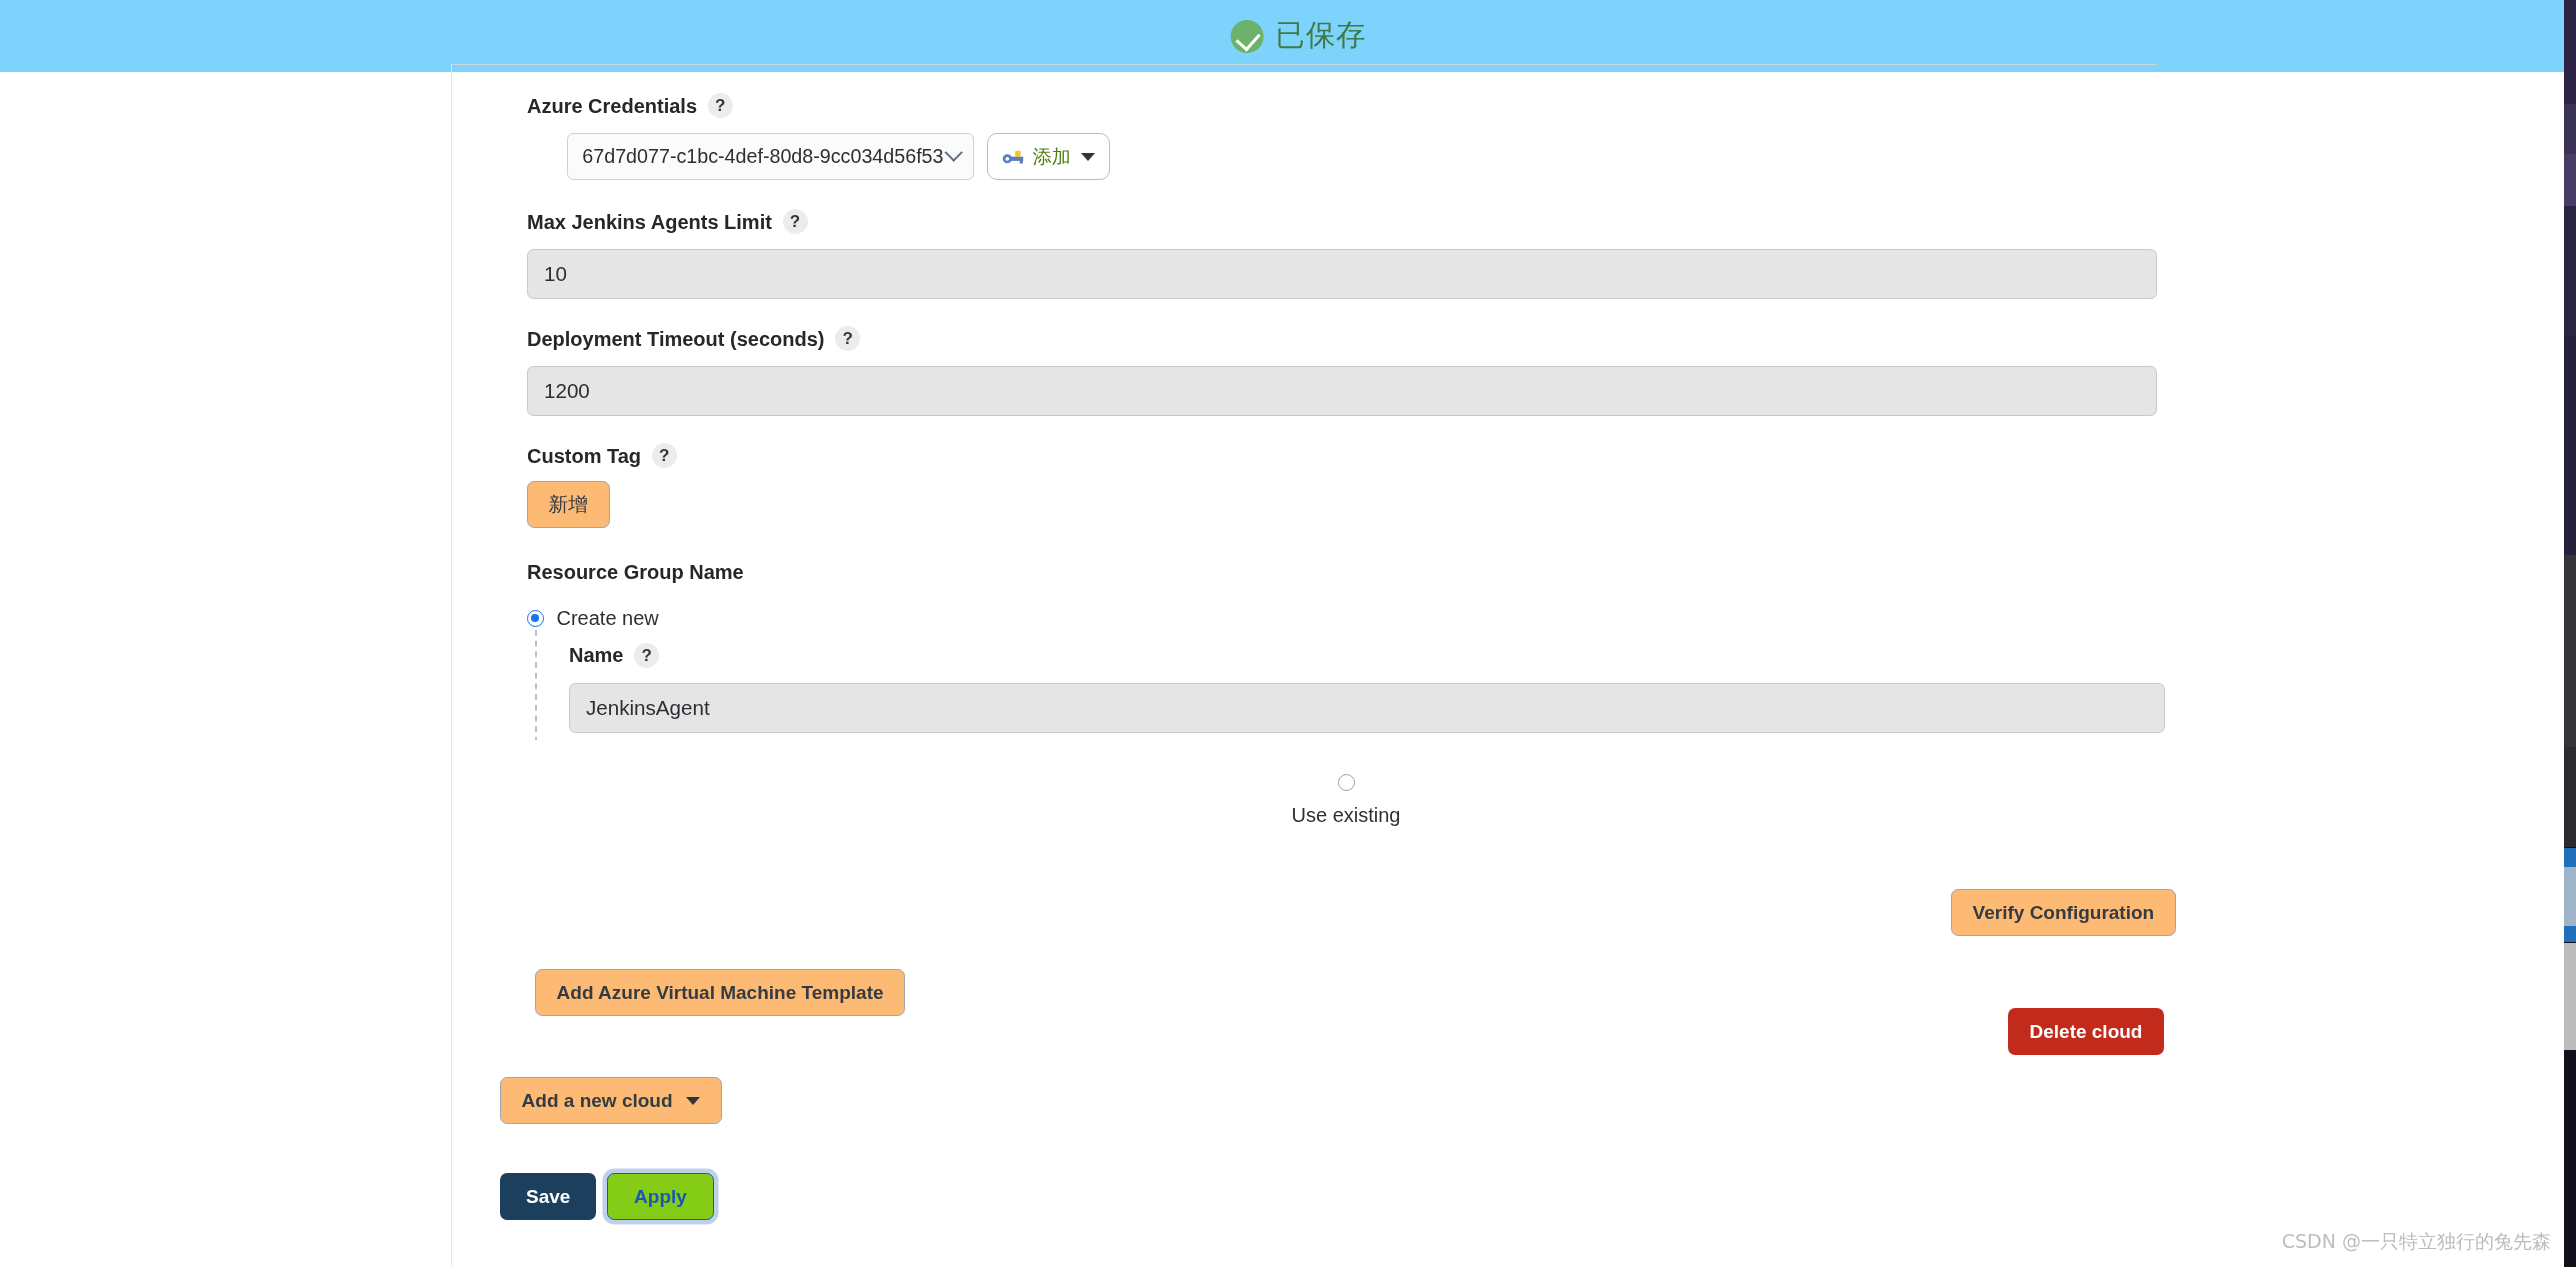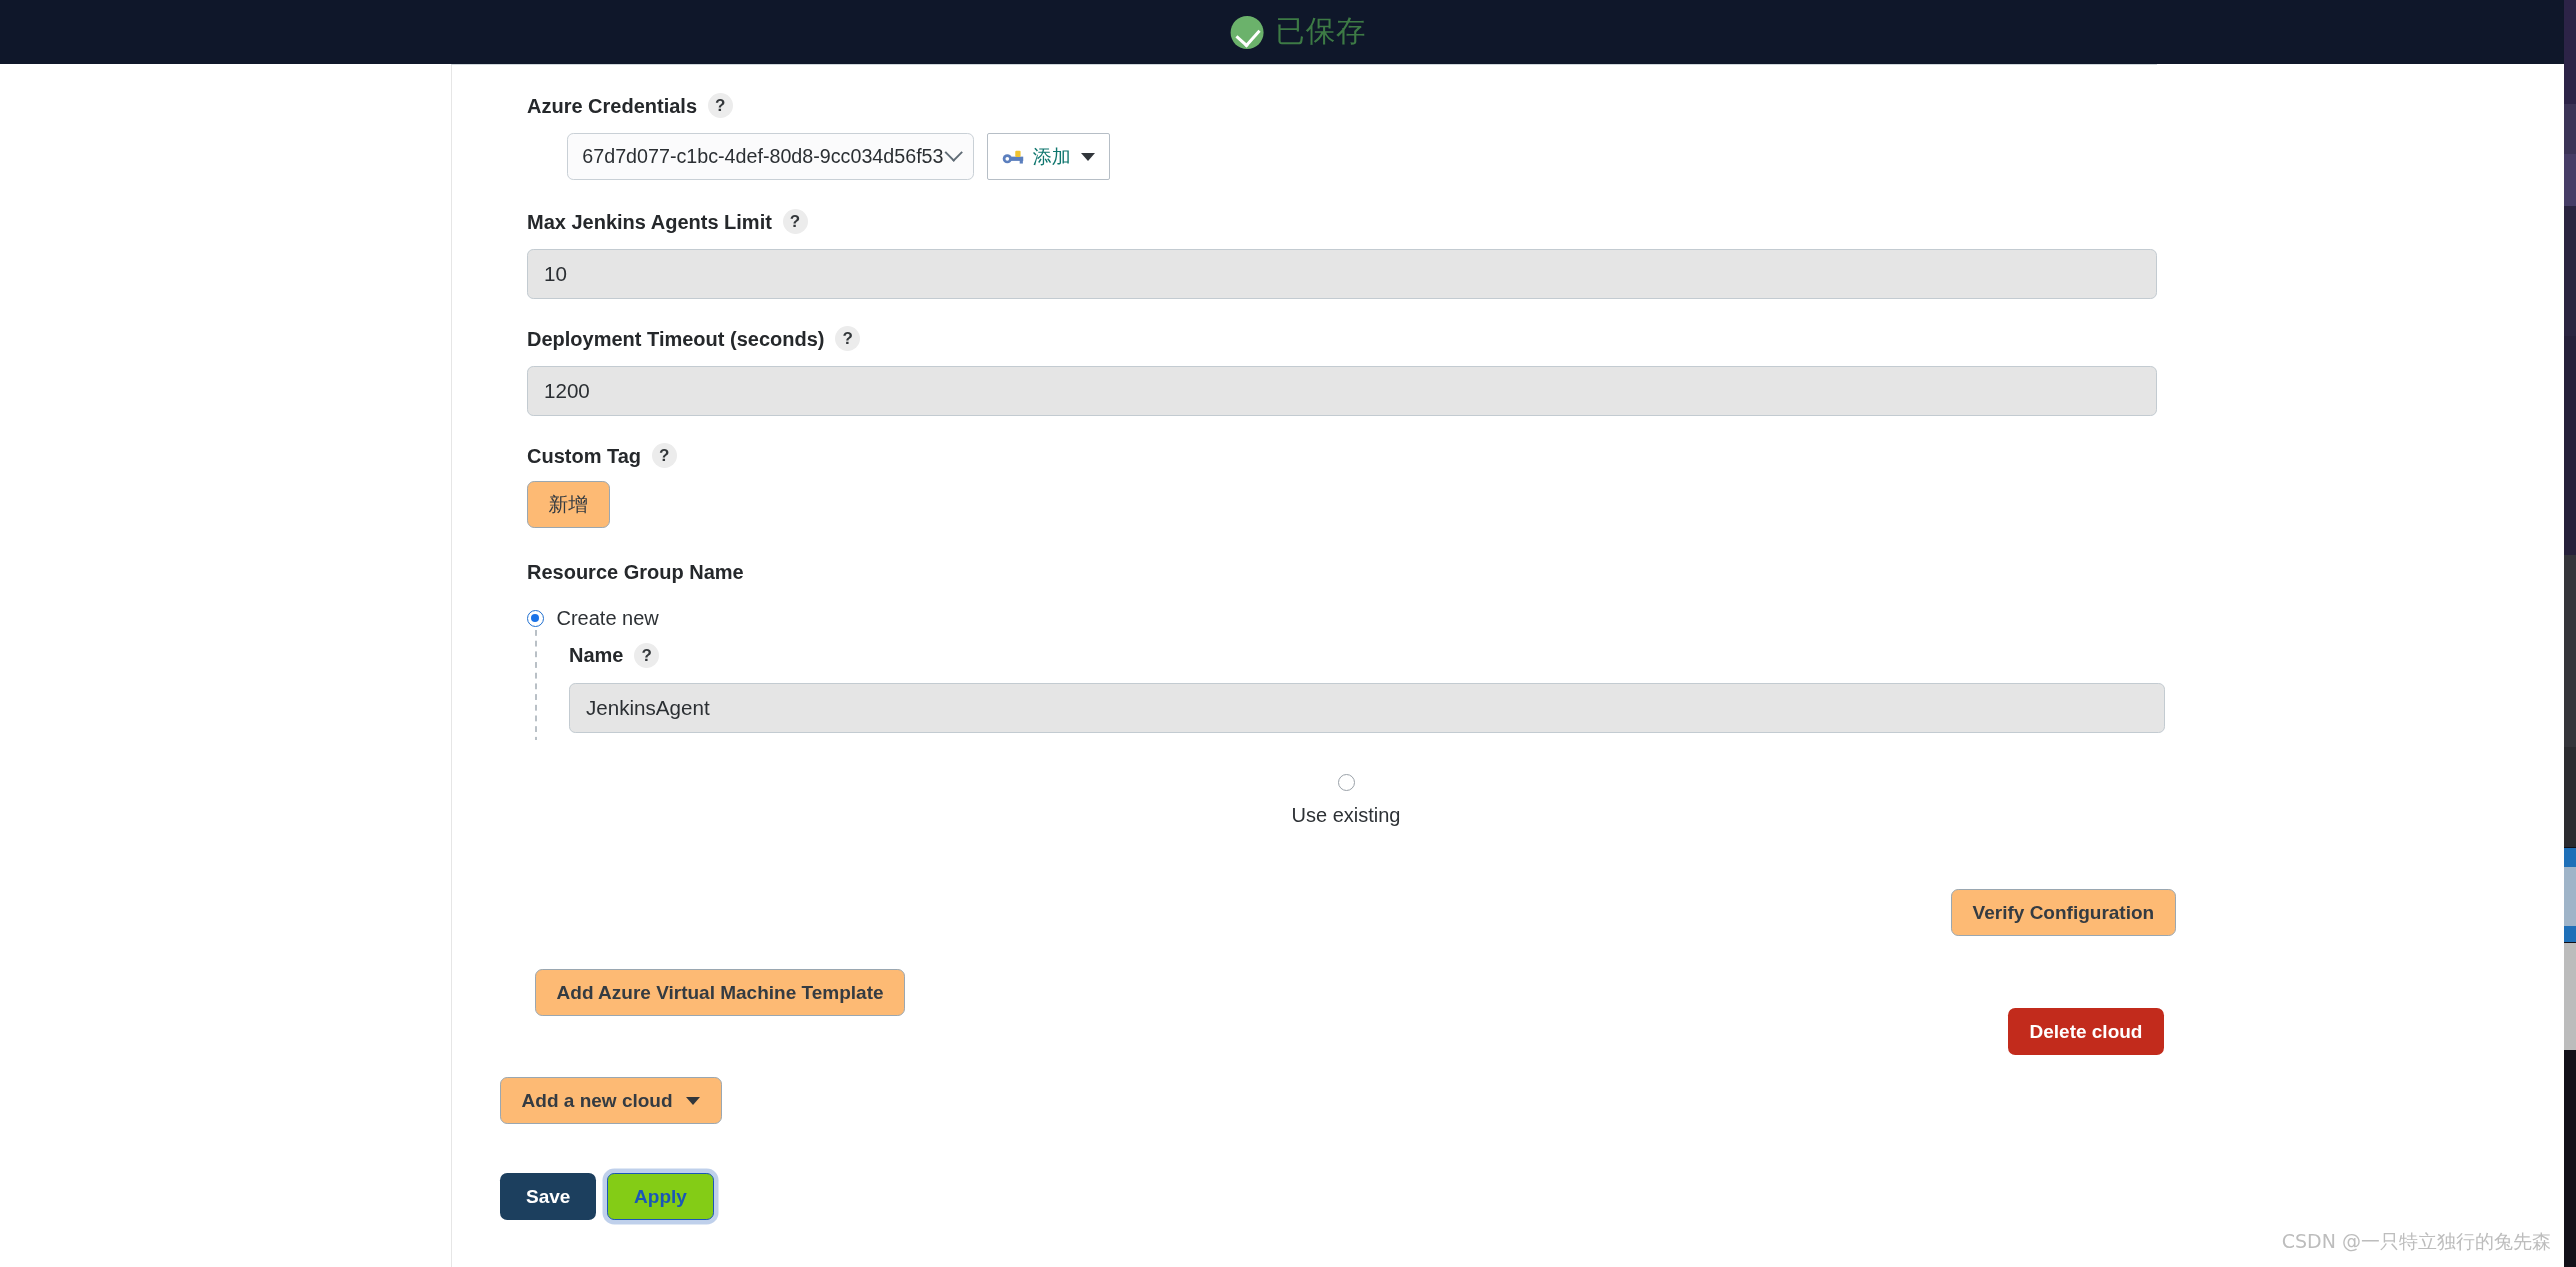--- a/index.html
+++ b/index.html
@@ -16,22 +16,22 @@
     width: 2576px;
     height: 1267px;
     background: #ffffff;
   }
 
   
   .save-banner {
     position: absolute;
     left: 0; top: 0;
     width: 2564px;
-    height: 64px;
-    background: #0f172a;
+    height: 72px;
+    background: #7dd3fc;
     display: flex;
     align-items: center;
     justify-content: center;
     padding-left: 44px;
   }
   .save-banner-inner {
     display: flex;
     align-items: center;
     gap: 11.6px;
     transform: translateX(-5.4px);
@@ -168,28 +168,28 @@
   .chev-down {
     width: 13.4px; height: 13.4px;
     border-right: 2.2px solid #5f6b75;
     border-bottom: 2.2px solid #5f6b75;
     transform: rotate(45deg) translate(-2.7px,-2.7px);
     flex: none;
   }
   .add-cred-btn {
     height: 47px;
     border: 0.9px solid #b6bec6;
-    border-radius: 2px;
+    border-radius: 10px;
     background: #ffffff;
     display: flex;
     align-items: center;
     gap: 8px;
     padding: 0 13.4px;
     font-size: 19px;
-    color: #0f766e;
+    color: #4d7c0f;
     font-family: "DejaVu Sans", sans-serif;
   }
   .key-icon { width: 23px; height: 16px; flex: none; }
   .caret-down {
     width: 0; height: 0;
     border-left: 7.2px solid transparent;
     border-right: 7.2px solid transparent;
     border-top: 8px solid #31363b;
     flex: none;
     margin-left: 2.7px;

